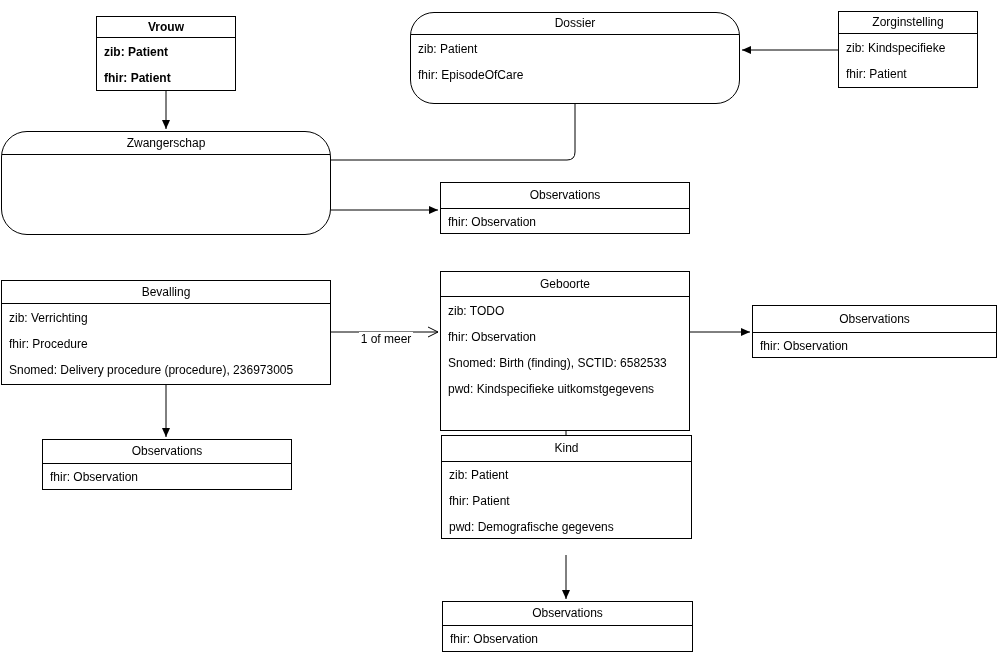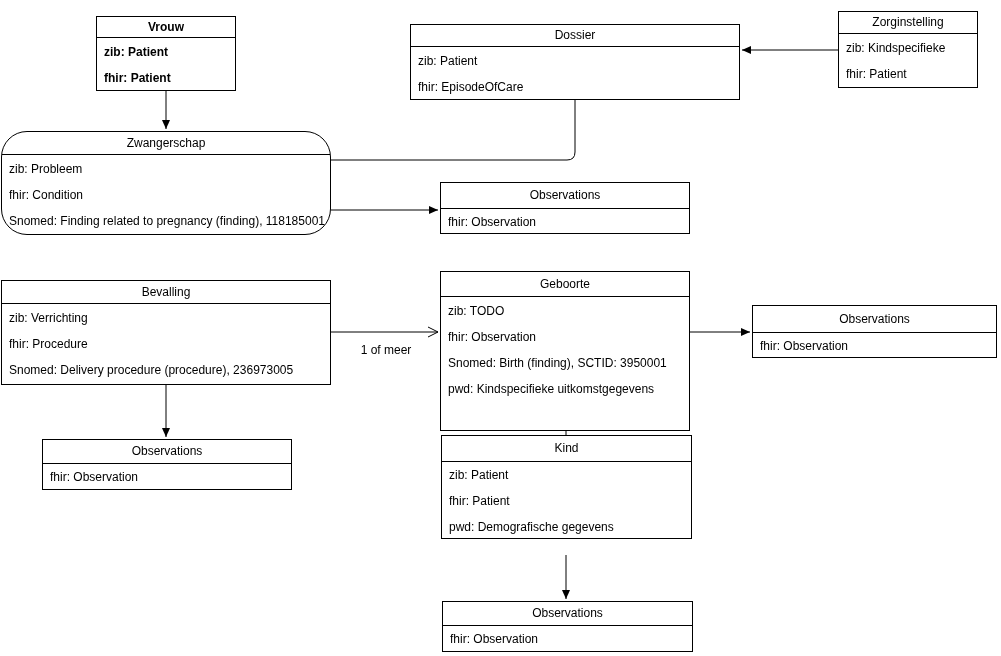--- a/index.html
+++ b/index.html
@@ -68,53 +68,48 @@
     <path d="M838,50 L742,50" fill="none" stroke="#000000" stroke-width="1" marker-end="url(#arrowFilled)"></path>
     <path d="M331,160 L567,160 Q575,160 575,152 L575,90" fill="none" stroke="#000000" stroke-width="1" marker-end="url(#arrowFilled)"></path>
     <path d="M331,210 L438,210" fill="none" stroke="#000000" stroke-width="1" marker-end="url(#arrowFilled)"></path>
     <path d="M331,332 L438,332" fill="none" stroke="#000000" stroke-width="1" marker-end="url(#arrowOpen)"></path>
     <path d="M690,332 L750,332" fill="none" stroke="#000000" stroke-width="1" marker-end="url(#arrowFilled)"></path>
     <path d="M166,385 L166,437" fill="none" stroke="#000000" stroke-width="1" marker-end="url(#arrowFilled)"></path>
     <path d="M566,402 L566,451" fill="none" stroke="#000000" stroke-width="1"></path>
     <path d="M566,555 L566,599" fill="none" stroke="#000000" stroke-width="1" marker-end="url(#arrowFilled)"></path>
   </svg>
 
-  <span class="edge-label" style="left:359px; top:343px; width:54px;">1 of meer</span>
+  <span class="edge-label" style="left:359px; top:332px; width:54px;">1 of meer</span>
 
   <div class="entity" style="left:96px; top:16px; width:140px; height:75px;font-weight:bold;">
     <div class="entity-title" style="height:21px; line-height:20px;">Vrouw</div>
     <div class="entity-body">
       <div class="entity-row">zib: Patient</div>
       <div class="entity-row">fhir: Patient</div>
     </div>
   </div>
 
-  <div class="entity" style="left:410px; top:24px; width:330px; height:76px;">
+  <div class="entity" style="left:410px; top:12px; width:330px; height:92px;border-radius:24px;">
     <div class="entity-title" style="height:22px; line-height:21px;">Dossier</div>
     <div class="entity-body">
       <div class="entity-row">zib: Patient</div>
       <div class="entity-row">fhir: EpisodeOfCare</div>
     </div>
   </div>
 
   <div class="entity" style="left:838px; top:11px; width:140px; height:77px;">
     <div class="entity-title" style="height:22px; line-height:21px;">Zorginstelling</div>
     <div class="entity-body">
       <div class="entity-row">zib: Kindspecifieke</div>
       <div class="entity-row">fhir: Patient</div>
     </div>
   </div>
 
   <div class="entity" style="left:1px; top:131px; width:330px; height:104px;border-radius:26px;">
     <div class="entity-title" style="height:23px; line-height:22px;">Zwangerschap</div>
-    <div class="entity-body">
-      <div class="entity-row">zib: Probleem</div>
-      <div class="entity-row">fhir: Condition</div>
-      <div class="entity-row">Snomed: Finding related to pregnancy (finding), 118185001</div>
-    </div>
   </div>
 
   <div class="entity" style="left:440px; top:182px; width:250px; height:52px;">
     <div class="entity-title" style="height:26px; line-height:25px;">Observations</div>
     <div class="entity-body" style="padding-top:0;">
       <div class="entity-row">fhir: Observation</div>
     </div>
   </div>
 
   <div class="entity" style="left:1px; top:280px; width:330px; height:105px;">
@@ -124,21 +119,21 @@
       <div class="entity-row">fhir: Procedure</div>
       <div class="entity-row">Snomed: Delivery procedure (procedure), 236973005</div>
     </div>
   </div>
 
   <div class="entity" style="left:440px; top:271px; width:250px; height:160px;">
     <div class="entity-title" style="height:25px; line-height:24px;">Geboorte</div>
     <div class="entity-body">
       <div class="entity-row">zib: TODO</div>
       <div class="entity-row">fhir: Observation</div>
-      <div class="entity-row">Snomed: Birth (finding), SCTID: 3950001</div>
+      <div class="entity-row">Snomed: Birth (finding), SCTID: 6582533</div>
       <div class="entity-row">pwd: Kindspecifieke uitkomstgegevens</div>
     </div>
   </div>
 
   <div class="entity" style="left:752px; top:305px; width:245px; height:53px;">
     <div class="entity-title" style="height:27px; line-height:26px;">Observations</div>
     <div class="entity-body" style="padding-top:0;">
       <div class="entity-row">fhir: Observation</div>
     </div>
   </div>

